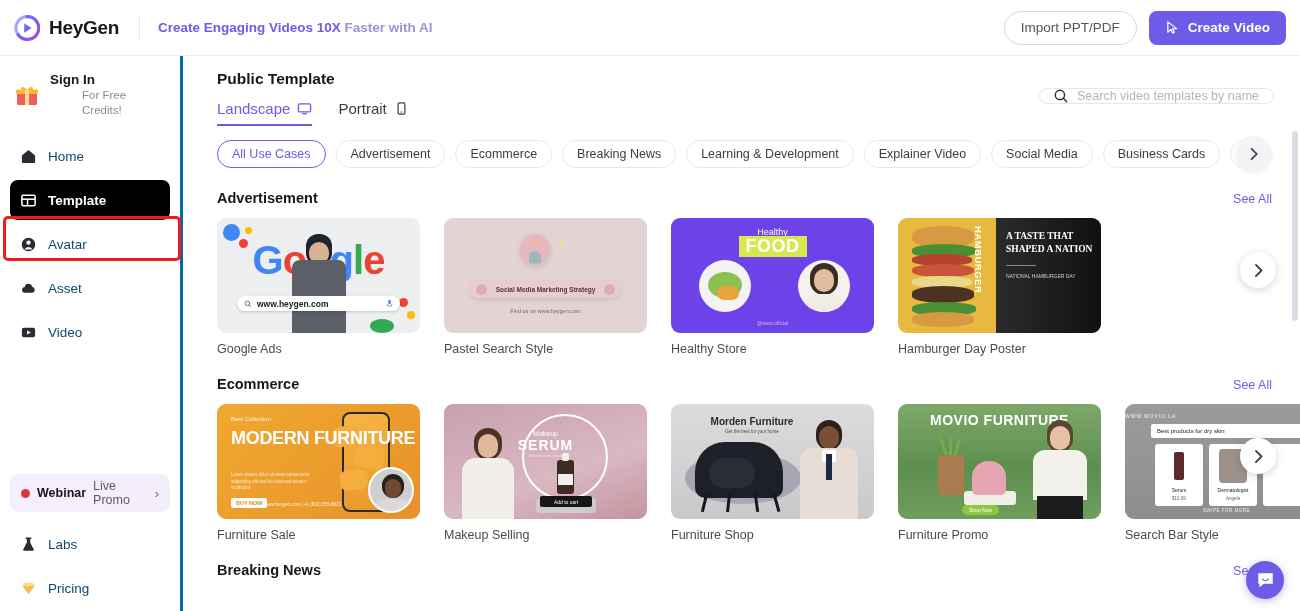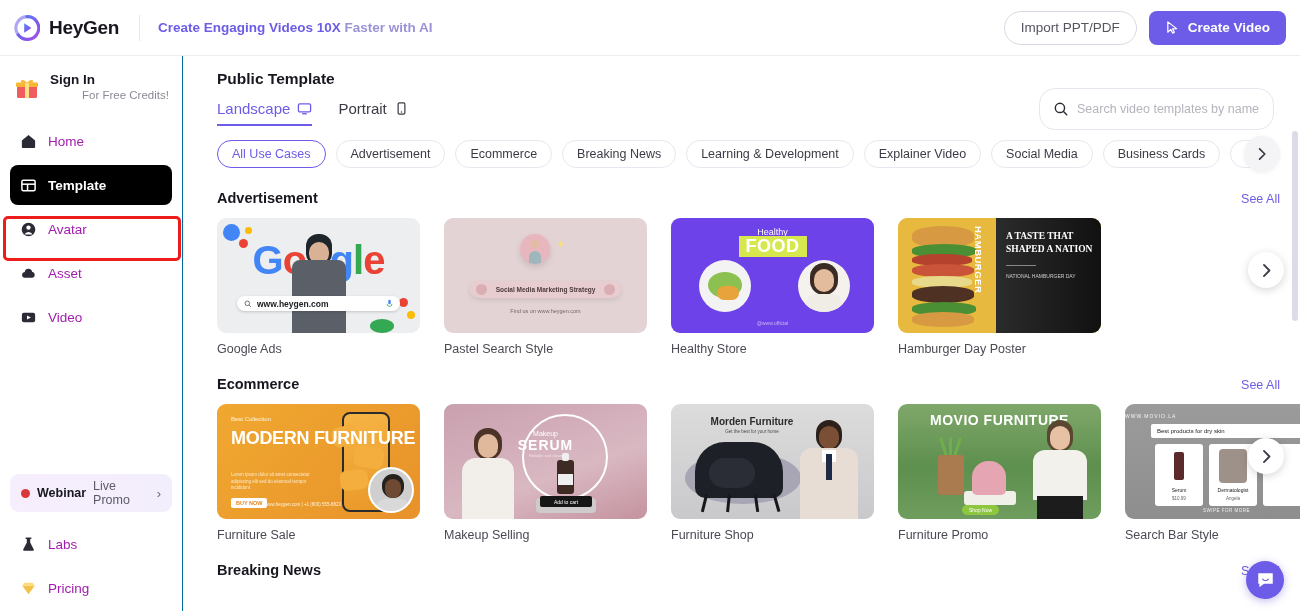--- a/index.html
+++ b/index.html
@@ -40,39 +40,39 @@
     display: flex; align-items: center; gap: 8px; white-space: nowrap;
   }
   .btn-create svg { display:block; }
 
   
   .body { flex: 1 1 auto; display: flex; min-height: 0; }
 
   
   .sidebar {
     width: 183px; flex: 0 0 183px;
-    border-right: 1px solid #0369a1;
+    border-right: 3px solid #0369a1;
     background: #fff;
     position: relative;
     padding-top: 8px;
   }
   .signin-row {
     display: flex; align-items: center; gap: 10px;
     padding: 8px 12px 8px 14px; cursor: pointer;
   }
   .gift-icon { width: 26px; height: 26px; flex: 0 0 26px; }
   .signin-text .l1 { font-size: 13.5px; font-weight: 700; color: #17171f; line-height: 15px; }
   .signin-text .l2 { font-size: 11.5px; color: #8b8b96; line-height: 15px; margin-top: 1px; margin-left: 32px; }
 
   .nav { margin-top: 10px; }
   .nav-item {
     display: flex; align-items: center; gap: 11px;
     height: 40px; margin: 4px 10px; padding: 0 10px;
     border-radius: 8px; cursor: pointer;
-    font-size: 13.5px; color: #a21caf;
+    font-size: 13.5px; color: #0c4a6e;
   }
   .nav-item .ico { width: 17px; height: 17px; flex: 0 0 17px; display:flex; align-items:center; justify-content:center; }
   .nav-item.active { background: #000000; color: #fff; font-weight: 600; }
   .nav-item.active .ico svg { fill: #fff; stroke: #fff; }
 
   .highlight-box {
     position: absolute; left: 3px; top: 160px; width: 178px; height: 45px;
     border: 3px solid #ef1c1c; border-radius: 5px; pointer-events: none;
   }
 
@@ -83,36 +83,36 @@
     background: linear-gradient(90deg,#f7eefd 0%, #f3eefc 100%);
     font-size: 12.5px;
   }
   .webinar .dot { width: 9px; height: 9px; border-radius: 50%; background: #d93838; flex:0 0 9px; }
   .webinar .wlabel { font-weight: 700; color: #17171f; }
   .webinar .wsub { color: #5c5c68; }
   .webinar .chev { margin-left: auto; color: #6a6a76; font-size: 13px; }
 
   
   .main { flex: 1 1 auto; position: relative; overflow: hidden; background: #fff; }
-  .main-inner { padding: 14px 20px 0 34px; height: 100%; }
+  .main-inner { padding: 14px 28px 0 34px; height: 100%; }
 
   .page-title { font-size: 15.5px; font-weight: 600; color: #17171f; margin-bottom: 12px; }
 
   .tabs-row { display: flex; align-items: center; gap: 26px; margin-bottom: 6px; }
   .tab {
     display: flex; align-items: center; gap: 7px;
     font-size: 15px; color: #3b3b46; padding-bottom: 7px; cursor: pointer;
     border-bottom: 2px solid transparent;
   }
   .tab.active { color: #6c5ce7; border-bottom-color: #6c5ce7; }
   .tab svg { display:block; }
 
   .search-box {
     position: absolute; right: 26px; top: 32px;
-    width: 235px; height: 42px;
+    width: 235px; height: 16px;
     border: 1px solid #e6e6ee; border-radius: 16px;
     display: flex; align-items: center; gap: 8px; padding: 0 13px;
     background: #fff;
   }
   .search-box input {
     border: none; outline: none; flex: 1 1 auto;
     font-size: 12.5px; color: #333; font-family: "Liberation Sans", sans-serif;
     background: transparent;
   }
   .search-box input::placeholder { color: #b4b4be; }

